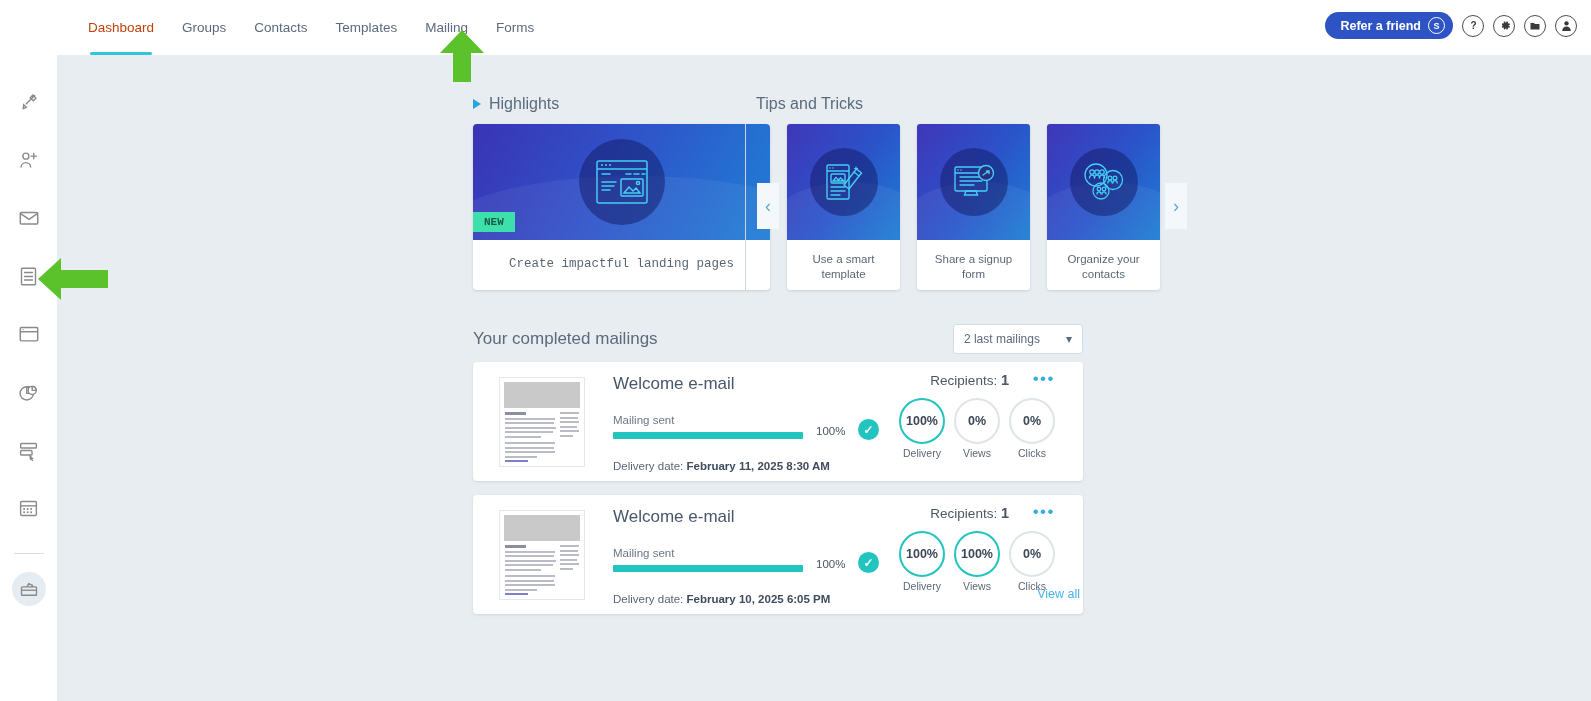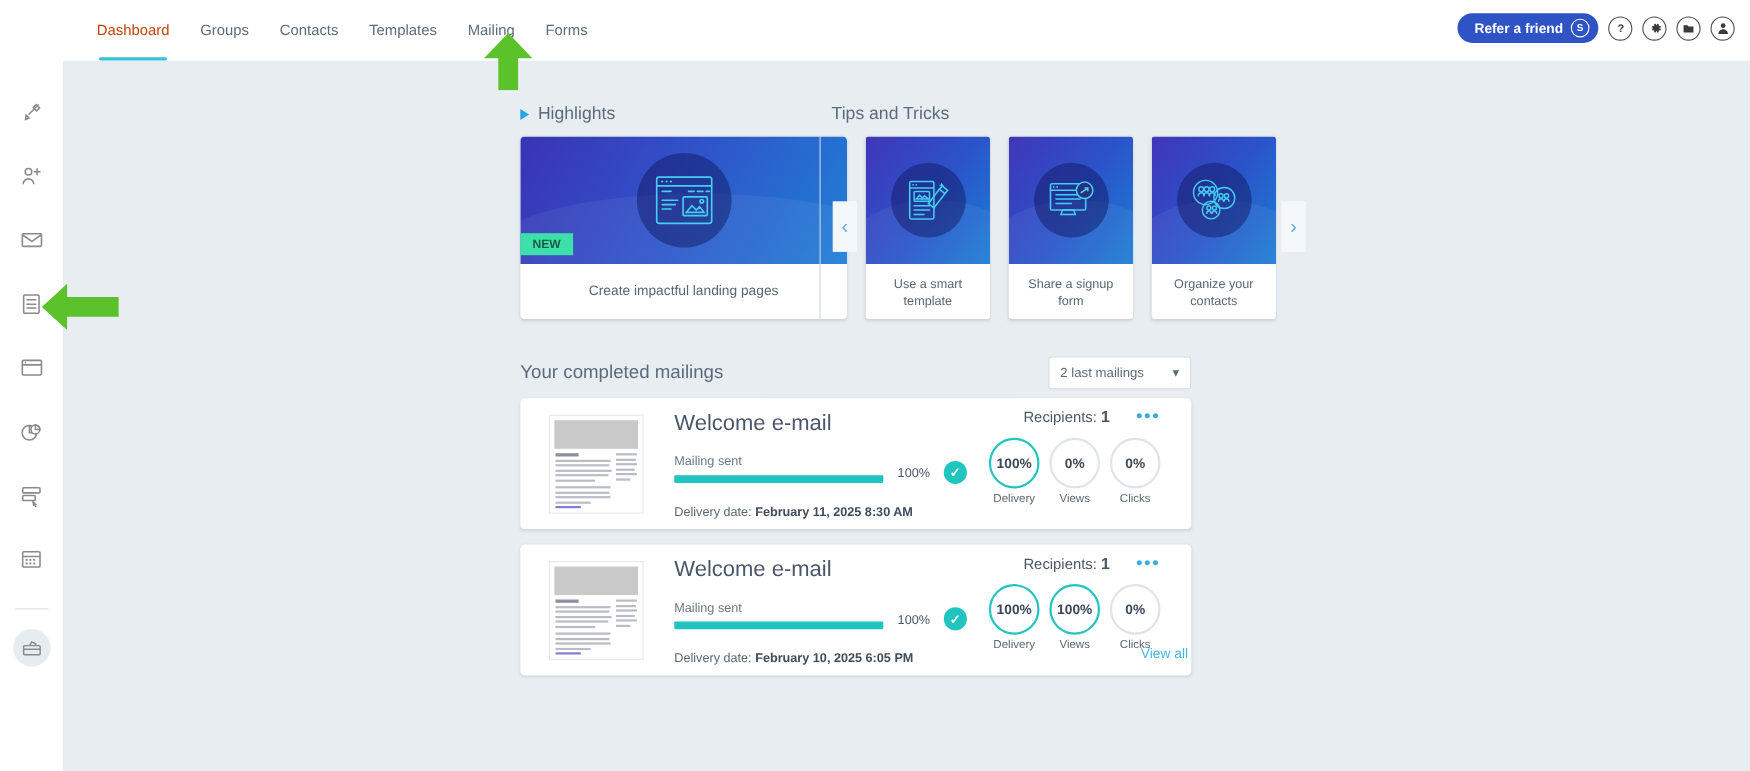--- a/index.html
+++ b/index.html
@@ -66,21 +66,21 @@
 
   
   .sec-row { position: absolute; left: 416px; top: 40px; width: 720px; }
   .sec-title { font-size: 16px; color: #5b6b7c; display: flex; align-items: center; gap: 8px; }
   .tri { width: 0; height: 0; border-left: 8px solid #29a3e0; border-top: 5px solid transparent; border-bottom: 5px solid transparent; }
   .tips-title { position: absolute; left: 699px; top: 40px; font-size: 16px; color: #5b6b7c; }
 
   
   .hl-card {
     position: absolute; left: 416px; top: 69px; width: 297px; height: 166px;
-    background: #fff; border-radius: 4px; box-shadow: 0 1px 3px rgba(0,0,0,.13); overflow: hidden;
+    background: #fff; border-radius: 4px; box-shadow: 0 1px 3px rgba(0,0,0,.13); overflow: hidden; font-family: Liberation Mono, monospace;
   }
   .hl-art {
     height: 116px; width: 100%;
     background: linear-gradient(118deg, #3a33b5 0%, #2f54c9 48%, #1f7fd6 100%);
     position: relative; display: flex; align-items: center; justify-content: center;
   }
   .hl-art::after{
     content:""; position:absolute; left:-10%; top:45%; width:130%; height:90%;
     background: rgba(255,255,255,.06); border-radius: 50% 50% 0 0;
   }
@@ -142,21 +142,21 @@
     height: 119px; margin-bottom: 14px; position: relative; padding: 14px 18px;
   }
   .thumb {
     position: absolute; left: 26px; top: 15px; width: 86px; height: 90px;
     background: #fff; border: 1px solid #e4e8ec; overflow: hidden;
   }
   .thumb-head { height: 26px; background: #c9c9c9; margin: 4px 4px 4px 4px; }
   .thumb-body { display: flex; gap: 3px; padding: 0 5px; }
   .tl { height: 2px; background: #b9bcc4; margin-bottom: 2.6px; }
 
-  .m-name { position: absolute; left: 140px; top: 12px; font-size: 20px; color: #48576a; }
+  .m-name { position: absolute; left: 140px; top: 12px; font-size: 17px; color: #48576a; }
   .m-sent { position: absolute; left: 140px; top: 52px; font-size: 11.5px; color: #6b7786; }
   .bar-wrap { position: absolute; left: 140px; top: 70px; width: 190px; height: 7px; background: #eef1f4; border-radius: 1px; }
   .bar { height: 7px; background: #21c4bf; border-radius: 1px; }
   .bar-pct { position: absolute; left: 343px; top: 63px; font-size: 11.5px; color: #4a5565; }
   .check {
     position: absolute; left: 385px; top: 57px; width: 21px; height: 21px; border-radius: 50%;
     background: #21c4bf; color: #fff; display: flex; align-items: center; justify-content: center;
     font-size: 12px; font-weight: bold;
   }
   .m-date { position: absolute; left: 140px; top: 98px; font-size: 11.5px; color: #5a6675; }

